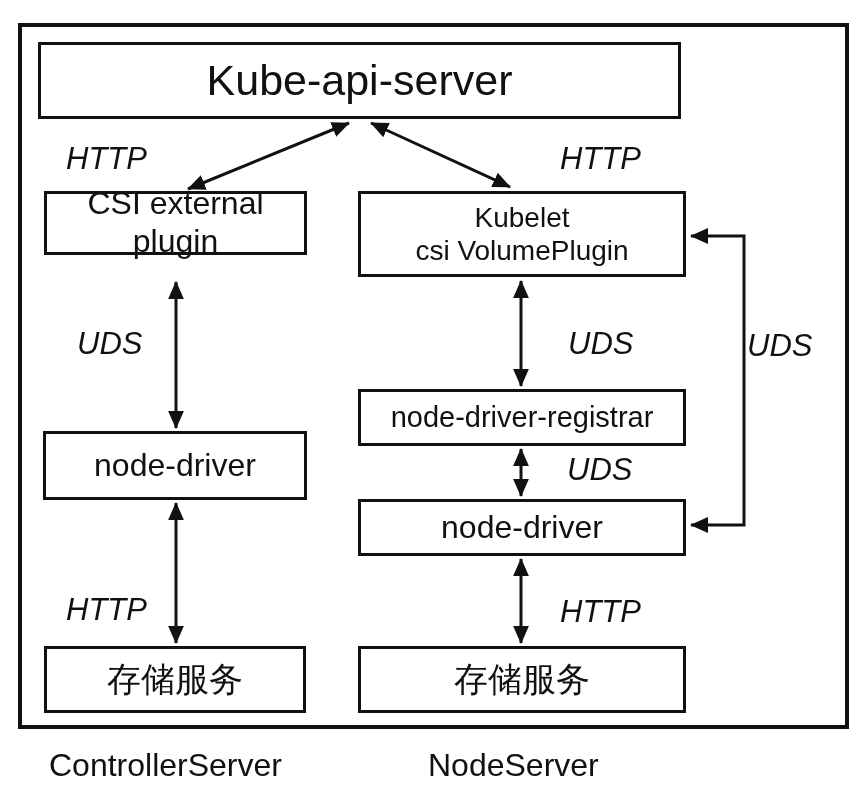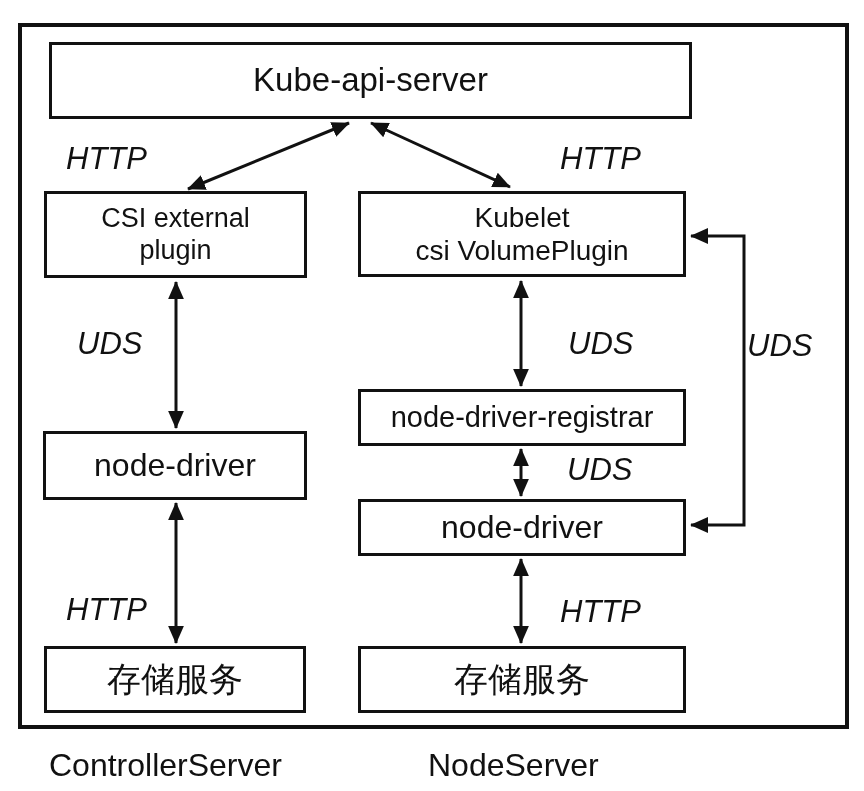--- a/index.html
+++ b/index.html
@@ -28,22 +28,22 @@
     border: 3px solid #111111;
     box-sizing: border-box;
     background: #ffffff;
     display: flex;
     flex-direction: column;
     align-items: center;
     justify-content: center;
     text-align: center;
     line-height: 1.18;
   }
-  .b-api      { left: 49px;  top: 42px;  width: 643px; height: 77px; font-size: 33px; }
-  .b-csi      { left: 44px;  top: 191px; width: 263px; height: 87px; font-size: 27px; text-align: center; }
+  .b-api      { left: 38px;  top: 42px;  width: 643px; height: 77px; font-size: 43px; }
+  .b-csi      { left: 44px;  top: 191px; width: 263px; height: 64px; font-size: 32px; text-align: center; }
   .b-kubelet  { left: 358px; top: 191px; width: 328px; height: 86px; font-size: 28px; }
   .b-registrar{ left: 358px; top: 389px; width: 328px; height: 57px; font-size: 29px; }
   .b-nodedrv-r{ left: 358px; top: 499px; width: 328px; height: 57px; font-size: 32px; }
   .b-nodedrv-l{ left: 43px;  top: 431px; width: 264px; height: 69px; font-size: 32px; }
   .b-storage-l{ left: 44px;  top: 646px; width: 262px; height: 67px; font-size: 34px; }
   .b-storage-r{ left: 358px; top: 646px; width: 328px; height: 67px; font-size: 34px; }
 
   .lbl {
     position: absolute;
     font-size: 31px;

